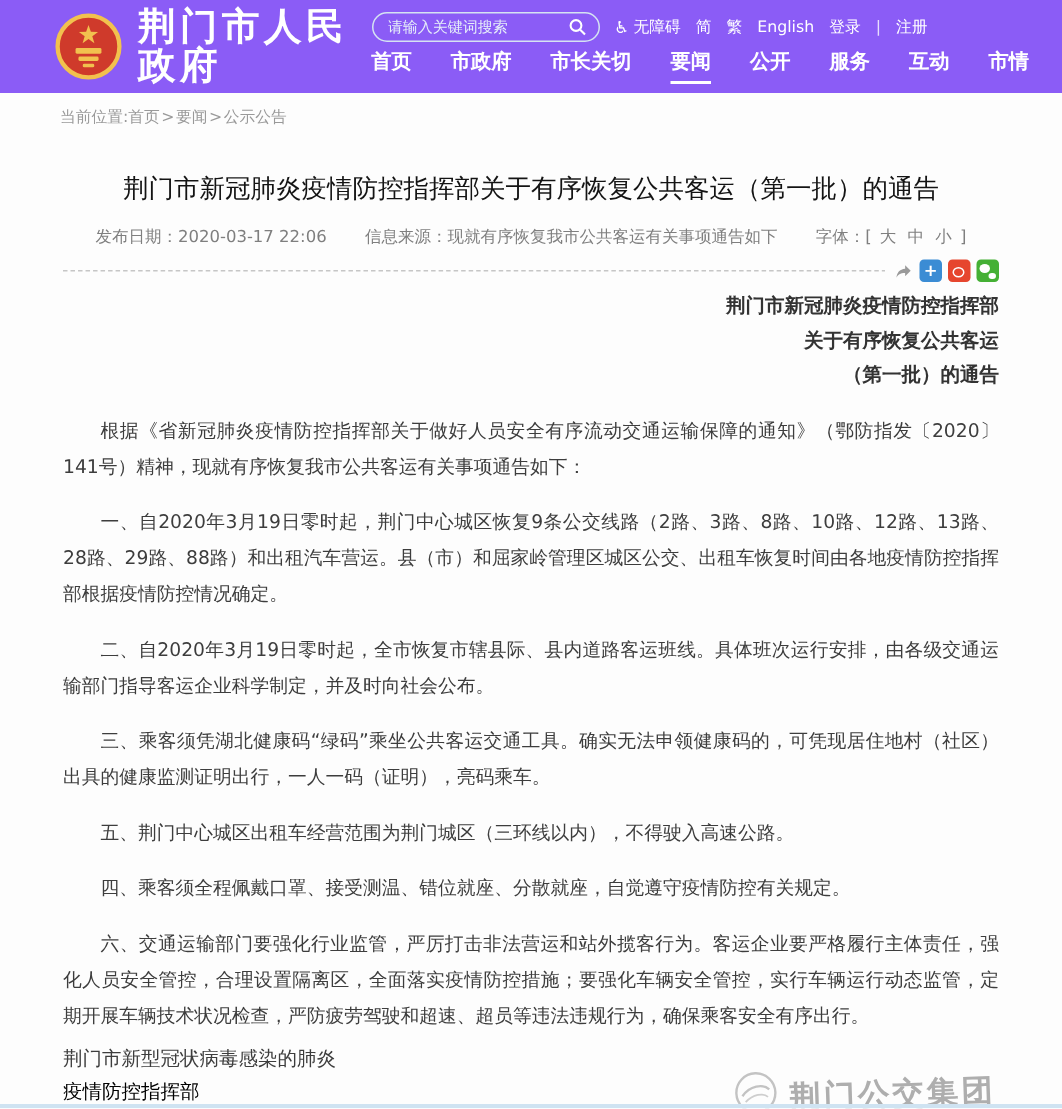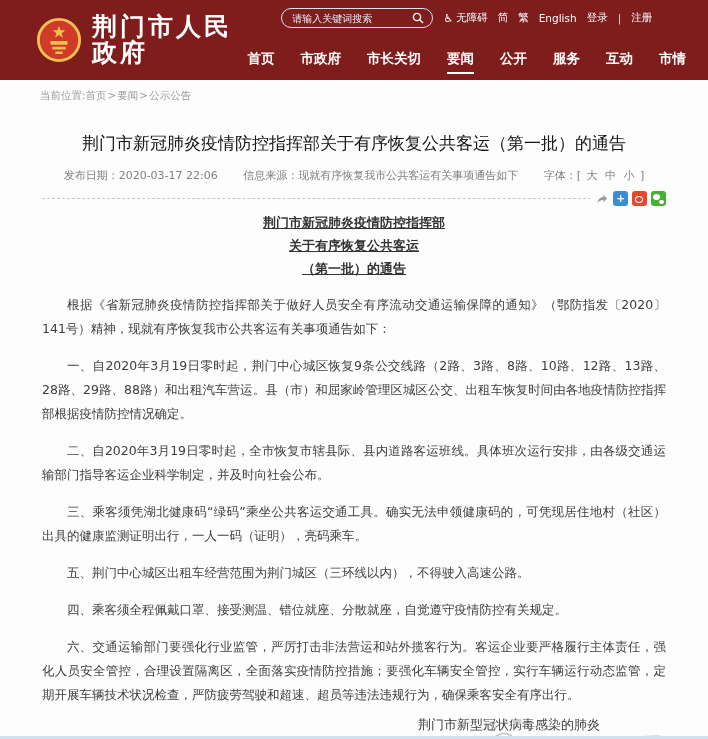--- a/index.html
+++ b/index.html
@@ -3,26 +3,26 @@
 <meta charset="utf-8">
 <style>
   * { box-sizing: border-box; }
   html,body { margin:0; padding:0; background:#ffffff; }
   .page {
     width:708px; height:739px; position:relative; overflow:hidden;
     background:#fdfdfd; font-family:"DejaVu Sans", sans-serif;
   }
 
   
-  .header { height:80px; background:#7f1d1d; display:flex; }
+  .header { height:62px; background:#8b5cf6; display:flex; }
   .brand { display:flex; align-items:center; padding-left:36px; gap:10px; }
   .emblem { width:46px; height:46px; flex:0 0 auto; }
   .brand-title { font-size:25px; font-weight:bold; color:#ffffff; letter-spacing:3px; line-height:1.05; }
   .brand-sub { font-size:9px; color:#dcea f8; color:#dceaf8; margin-top:3px; letter-spacing:0.3px; }
-  .header-right { margin-left:auto; padding:8px 22px 0 0; display:flex; flex-direction:column; align-items:center; justify-content:space-between; }
+  .header-right { margin-left:auto; padding:8px 22px 0 0; display:flex; flex-direction:column; align-items:flex-start; justify-content:space-between; }
   .utility-row { display:flex; align-items:center; gap:10px; color:#ffffff; font-size:10.5px; white-space:nowrap; }
   .search-pill { width:152px; height:20px; border:1px solid #d5e3f2; border-radius:11px; display:flex; align-items:center; padding:0 8px; }
   .search-input { flex:1; min-width:0; background:transparent; border:0; outline:none; color:#ffffff; font-size:10px; font-family:inherit; }
   .search-input::placeholder { color:#e6eff9; }
   .search-btn { background:none; border:0; padding:0; cursor:pointer; display:flex; }
   .util-link { cursor:pointer; display:flex; align-items:center; gap:3px; }
   .access-glyph { font-size:11px; }
   .login-sep { opacity:.8; }
   .nav-row { display:flex; gap:26px; font-size:13.5px; font-weight:bold; color:#ffffff; margin-bottom:6px; white-space:nowrap; }
   .nav-item { padding-bottom:4px; cursor:pointer; }
@@ -44,28 +44,28 @@
   .share-icons { position:absolute; right:0; top:-8px; display:flex; gap:4px; align-items:center; background:#fdfdfd; padding-left:6px; }
   .share-sq { width:15px; height:15px; border-radius:3px; display:flex; align-items:center; justify-content:center; color:#ffffff; font-size:11px; font-weight:bold; cursor:pointer; line-height:1; }
   .sq-plus { background:#3b8cd4; }
   .sq-weibo { background:#e6462e; position:relative; }
   .sq-weibo::after { content:""; position:absolute; left:3px; bottom:3px; width:6px; height:5px; border:1.5px solid #ffffff; border-radius:50%; }
   .sq-wechat { background:#45b035; position:relative; }
   .sq-wechat::before { content:""; position:absolute; left:2px; top:3px; width:7px; height:6px; background:#ffffff; border-radius:50%; }
   .sq-wechat::after { content:""; position:absolute; right:2px; bottom:2px; width:5px; height:4.5px; background:#ffffff; border-radius:50%; }
   .share-arrow { cursor:pointer; display:flex; }
 
-  .doc-heading { margin-top:12px; text-align:center; font-size:13px; font-weight:600; color:#333333; line-height:23px;text-decoration:underline; }
+  .doc-heading { margin-top:12px; text-align:right; font-size:13px; font-weight:600; color:#333333; line-height:23px; }
 
   .paragraph { margin:13px 0 0; font-size:12.5px; color:#3d3d3d; line-height:24px; text-indent:2em; text-align:justify; }
 
   
-  .signature { margin-top:7px; position:relative; text-align:right; font-size:13px; color:#3d3d3d; line-height:22px; }
+  .signature { margin-top:7px; position:relative; font-size:13px; color:#3d3d3d; line-height:22px; }
   .sig-line1 { padding-right:66px; }
-  .sig-line2 { padding-right:112px; color:#4c1d95; }
+  .sig-line2 { padding-right:112px; color:#000000; }
   .watermark { position:absolute; right:2px; top:15px; display:flex; align-items:center; gap:7px; opacity:.9; transform:rotate(-2deg); pointer-events:none; }
   .watermark-text { font-size:21px; font-weight:bold; color:#a6a6a6; letter-spacing:2px; }
 
   .bottom-strip { position:absolute; left:0; right:0; bottom:0; height:3px; background:#cfe3f2; }
 </style>
 </head>
 <body>
 
 <div class="page">
 

